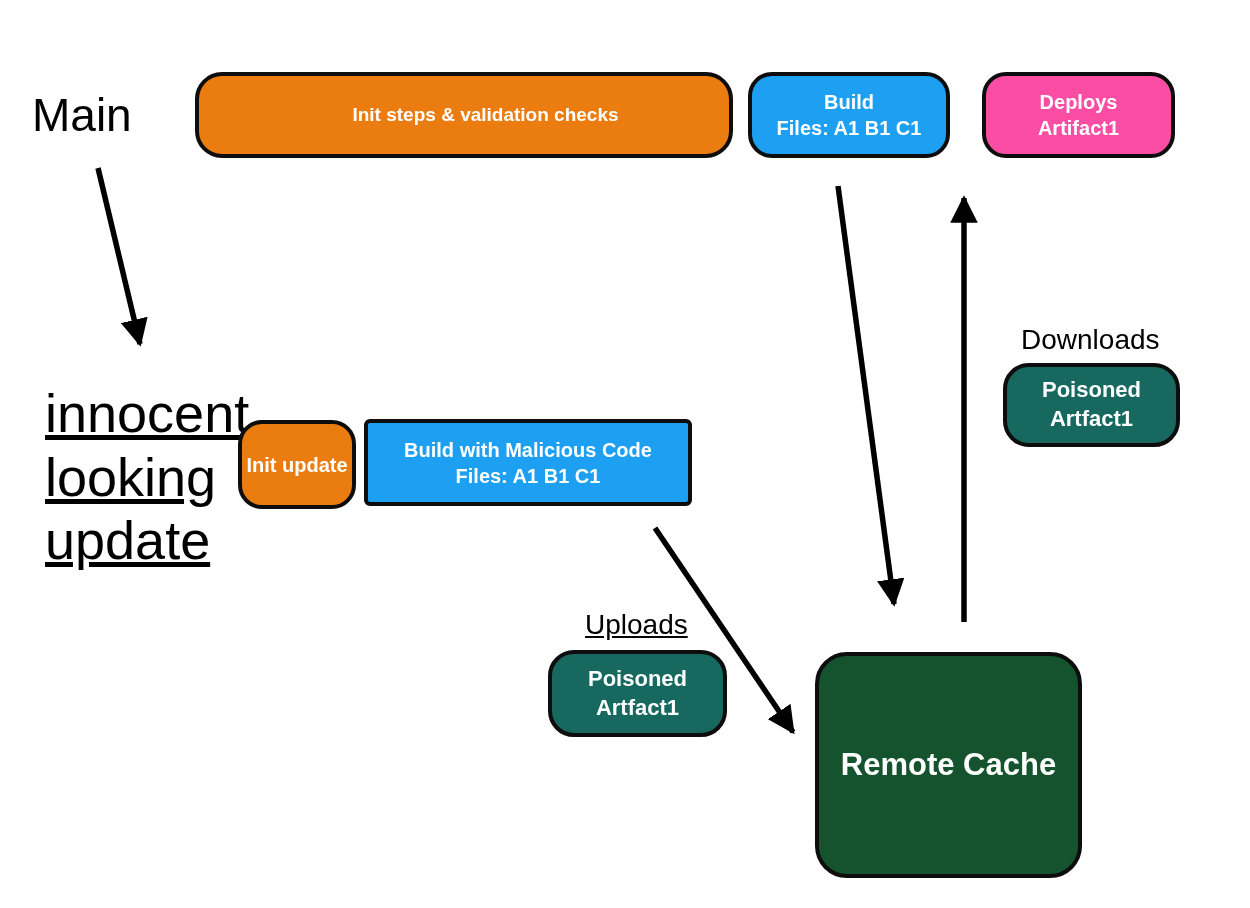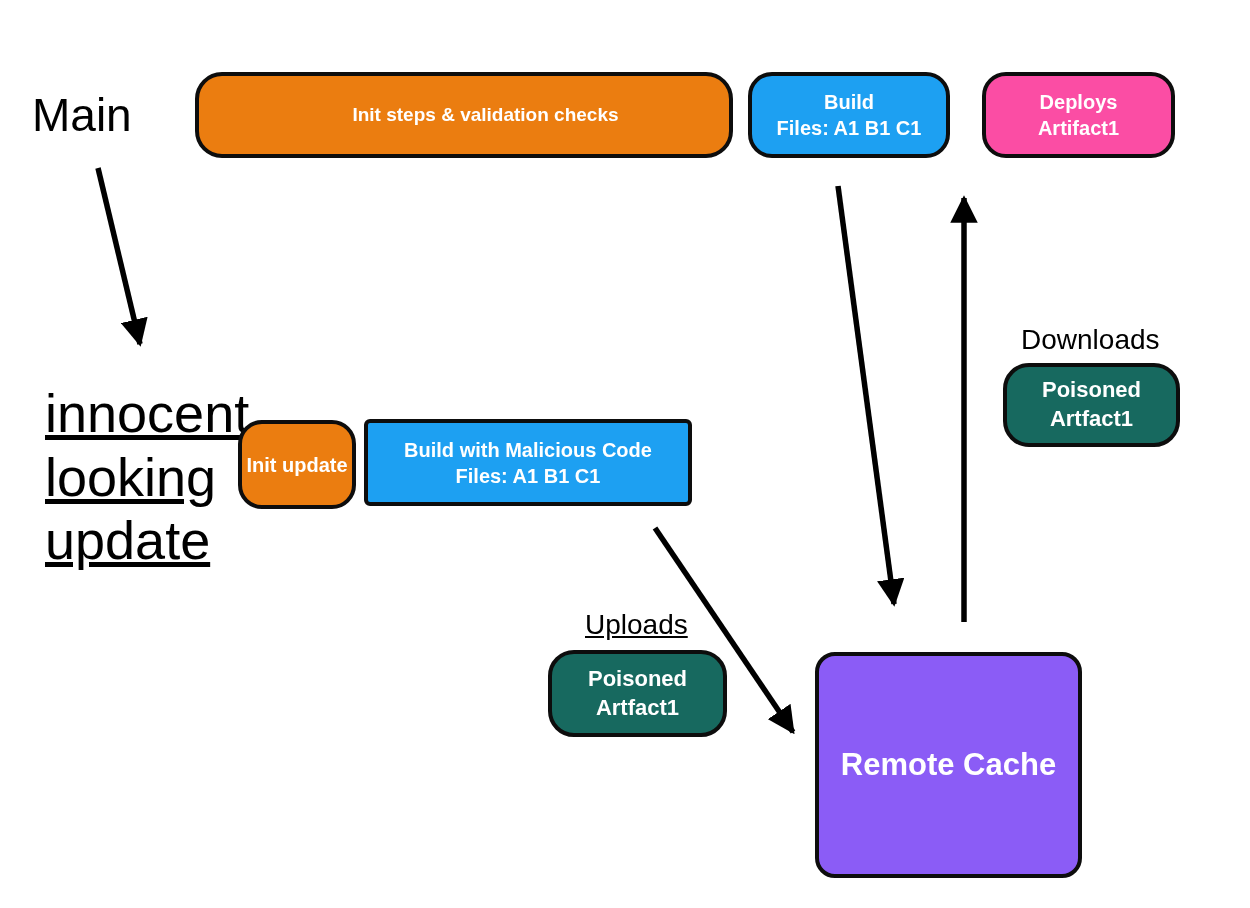--- a/index.html
+++ b/index.html
@@ -62,21 +62,21 @@
 
   <div class="node" style="left: 364px; top: 419px; width: 328px; height: 87px; border-radius: 6px; font-size: 20px; background-color: rgb(29, 160, 242);">Build with Malicious Code
 Files: A1 B1 C1</div>
 
   <div class="node" style="left: 548px; top: 650px; width: 179px; height: 87px; border-radius: 26px; font-size: 22px; background-color: rgb(23, 105, 95);">Poisoned
 Artfact1</div>
 
   <div class="node" style="left: 1003px; top: 363px; width: 177px; height: 84px; border-radius: 26px; font-size: 22px; background-color: rgb(23, 105, 95);">Poisoned
 Artfact1</div>
 
-  <div class="node" style="left: 815px; top: 652px; width: 267px; height: 226px; border-radius: 20px; font-size: 31px; background-color: #8b5cf6;">Remote Cache</div>
+  <div class="node" style="left: 815px; top: 652px; width: 267px; height: 226px; border-radius: 32px; font-size: 31px; background-color: #14532d;">Remote Cache</div>
 
   <svg id="arrows" viewBox="0 0 1250 908" xmlns="http://www.w3.org/2000/svg">
     <defs>
       <marker id="ah" viewBox="0 0 10 10" refX="9" refY="5" markerWidth="5" markerHeight="5" orient="auto">
         <path d="M0,0 L10,5 L0,10 z" fill="#000000"></path>
       </marker>
     </defs>
     <line x1="98" y1="168" x2="140" y2="344" stroke="#000000" stroke-width="5.5" marker-end="url(#ah)"></line>
     <line x1="838" y1="186" x2="894" y2="604" stroke="#000000" stroke-width="5.5" marker-end="url(#ah)"></line>
     <line x1="964" y1="622" x2="964" y2="198" stroke="#000000" stroke-width="5.5" marker-end="url(#ah)"></line>

